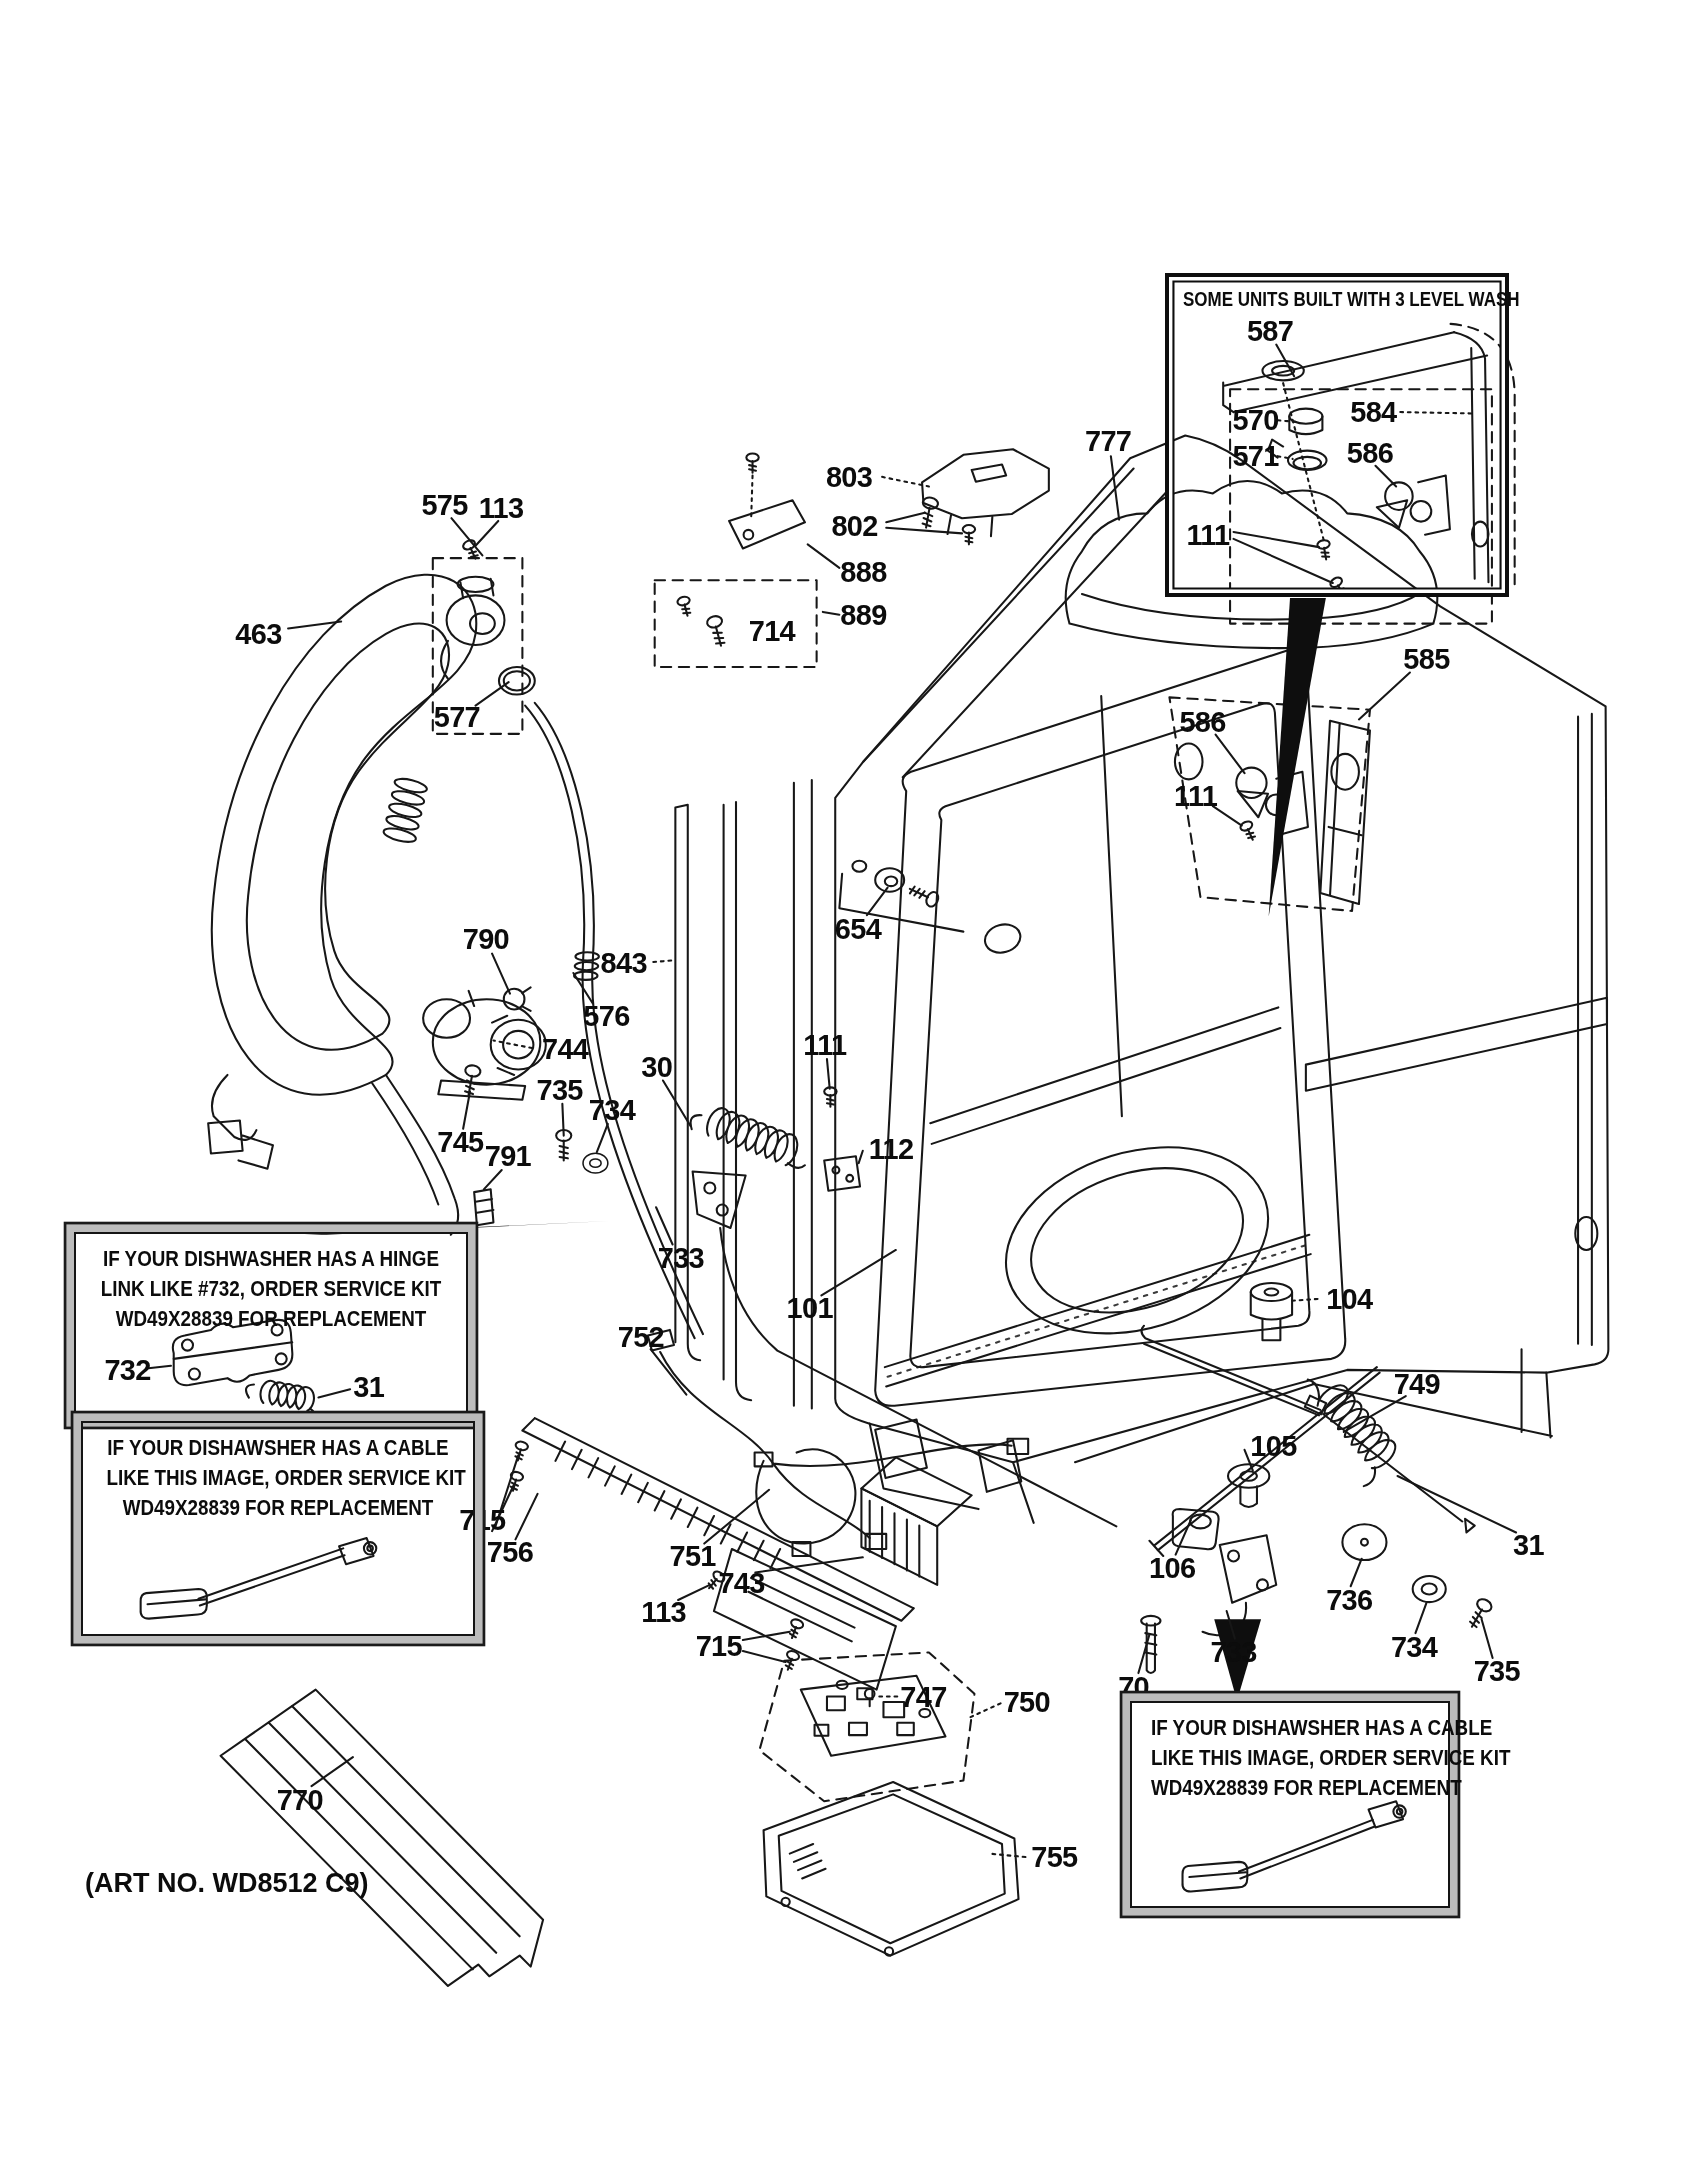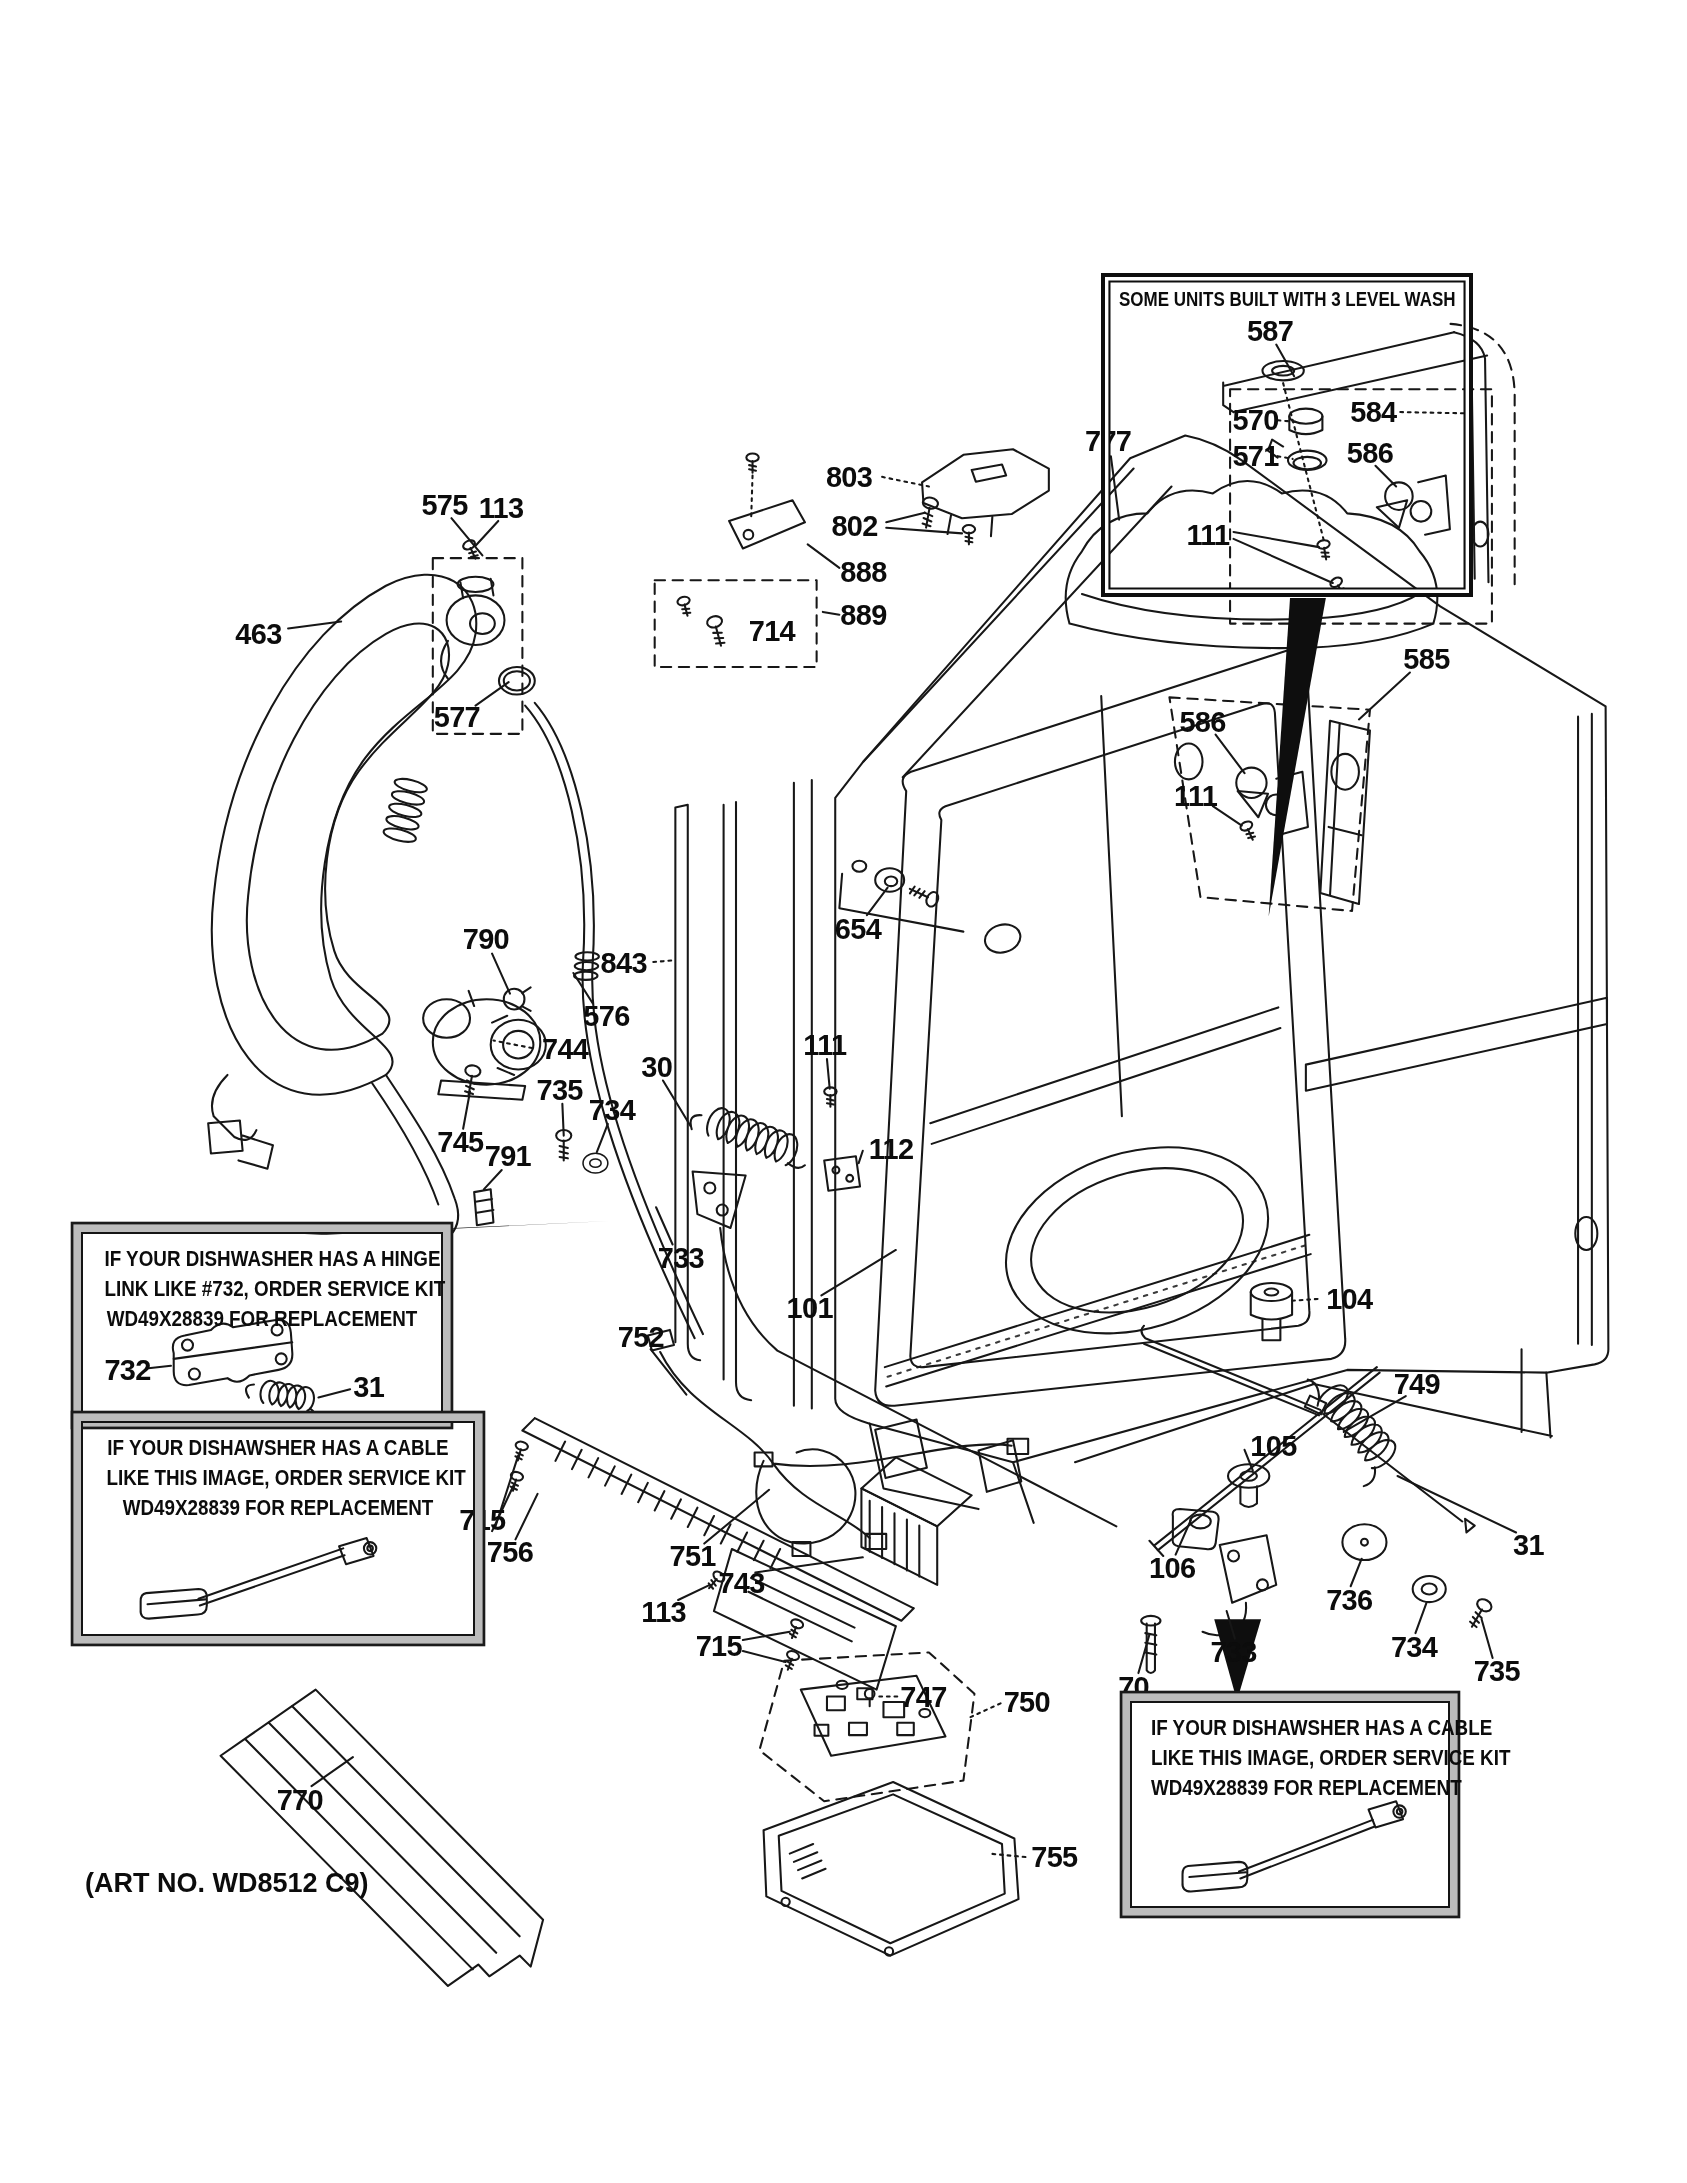--- a/index.html
+++ b/index.html
@@ -474,25 +474,25 @@
       <text x="1076" y="2297" class="plbl">743</text>
       <text x="1340" y="2462" class="plbl">747</text>
       <text x="1490" y="2470" class="plbl">750</text>
       <text x="1530" y="2695" class="plbl">755</text>
       <text x="435" y="2612" class="plbl">770</text>
       <text x="185" y="1988" class="plbl">732</text>
       <text x="535" y="2013" class="plbl">31</text>
     </g>
 </svg>
 
-<div class="topbox" style="left:1101px;top:273px;width:372px;height:324px">
+<div class="topbox" style="left:1165px;top:273px;width:344px;height:324px">
   <span class="ttl">SOME UNITS BUILT WITH 3 LEVEL WASH</span>
 </div>
 
-<div class="notebox" style="left:81px;top:1232px;width:362px;height:187px">
+<div class="notebox" style="left:74px;top:1232px;width:394px;height:187px">
   <div class="inner">
     <p class="bl">IF YOUR DISHWASHER HAS A HINGE</p>
     <p class="bl">LINK LIKE #732, ORDER SERVICE KIT</p>
     <p class="bl">WD49X28839 FOR REPLACEMENT</p>
   </div>
 </div>
 
 <div class="notebox" style="left:81px;top:1421px;width:394px;height:215px">
   <div class="inner">
     <p class="bl">IF YOUR DISHAWSHER HAS A CABLE</p>

